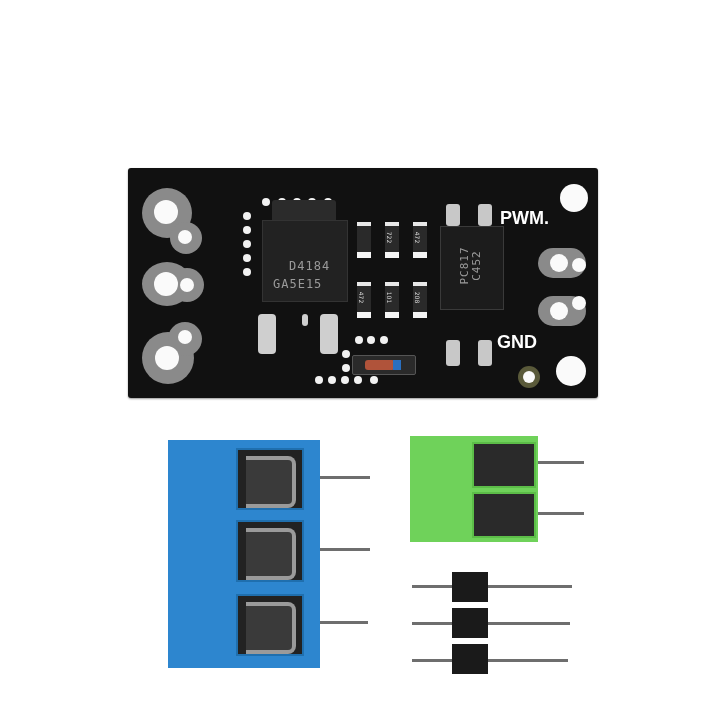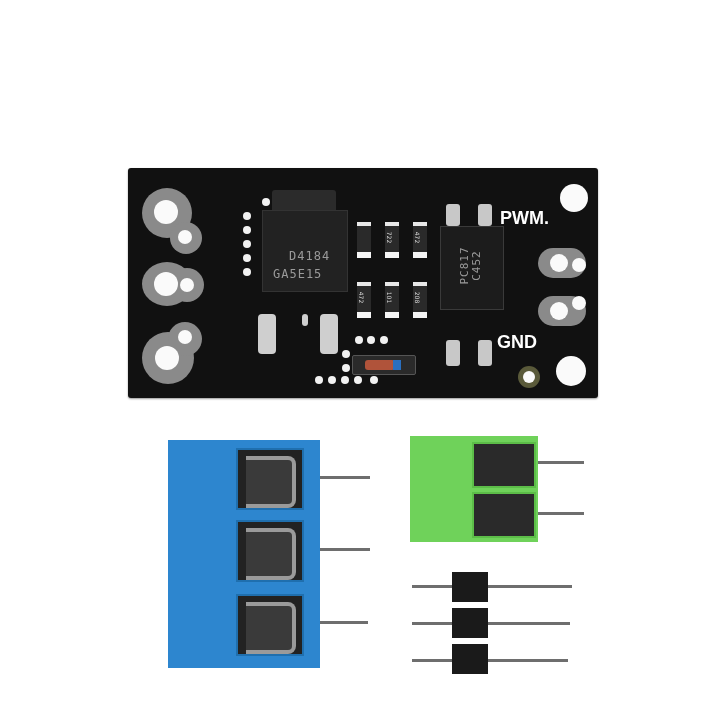--- a/index.html
+++ b/index.html
@@ -3,21 +3,21 @@
 <meta charset="utf-8">
 <style>
   html, body { margin:0; padding:0; }
   body { width:720px; height:720px; background:#ffffff; position:relative; overflow:hidden; font-family:"Liberation Sans", sans-serif; }
   .abs { position:absolute; }
   
   .pcb { left:128px; top:168px; width:470px; height:230px; background:#111111; border-radius:3px; box-shadow:0 1px 2px rgba(0,0,0,.4); }
   .pad { position:absolute; border-radius:50%; background:#8a8a8a; }
   .hole { position:absolute; border-radius:50%; background:#fafafa; }
   .via { position:absolute; width:8px; height:8px; border-radius:50%; background:#f2f2f2; }
-  .mosfet { position:absolute; left:262px; top:190px; width:80px; height:108px;text-decoration:underline; }
+  .mosfet { position:absolute; left:262px; top:200px; width:80px; height:108px;text-decoration:underline; }
   .mosfet .tab { position:absolute; left:10px; top:0; width:64px; height:22px; background:#2b2b2b; border-radius:3px 3px 0 0; }
   .mosfet .body { position:absolute; left:0; top:20px; width:84px; height:80px; background:#222; border:1px solid #333; }
   .chip-text { position:absolute; color:#9a9a9a; font-family:"DejaVu Sans Mono", monospace; font-size:12px; letter-spacing:1px; }
   .leg { position:absolute; background:#cfcfcf; border-radius:4px; }
   .res { position:absolute; width:14px; height:26px; background:#2a2a2a; border-top:4px solid #e8e8e8; border-bottom:6px solid #f5f5f5; }
   .res-label { position:absolute; color:#d8d8d8; font-size:6px; transform:rotate(90deg); font-family:"DejaVu Sans", sans-serif; }
   .opto { position:absolute; left:440px; top:226px; width:62px; height:82px; background:#1c1c1c; border:1px solid #3a3a3a; }
   .opto-leg { position:absolute; width:14px; height:22px; background:#c8c8c8; border-radius:3px; }
   .silk { position:absolute; color:#ffffff; font-weight:bold; font-size:18px; font-family:"Liberation Sans", sans-serif; }
   .diode { position:absolute; left:352px; top:355px; width:62px; height:18px; background:#2a2a2a; border:1px solid #555; border-radius:2px; }

